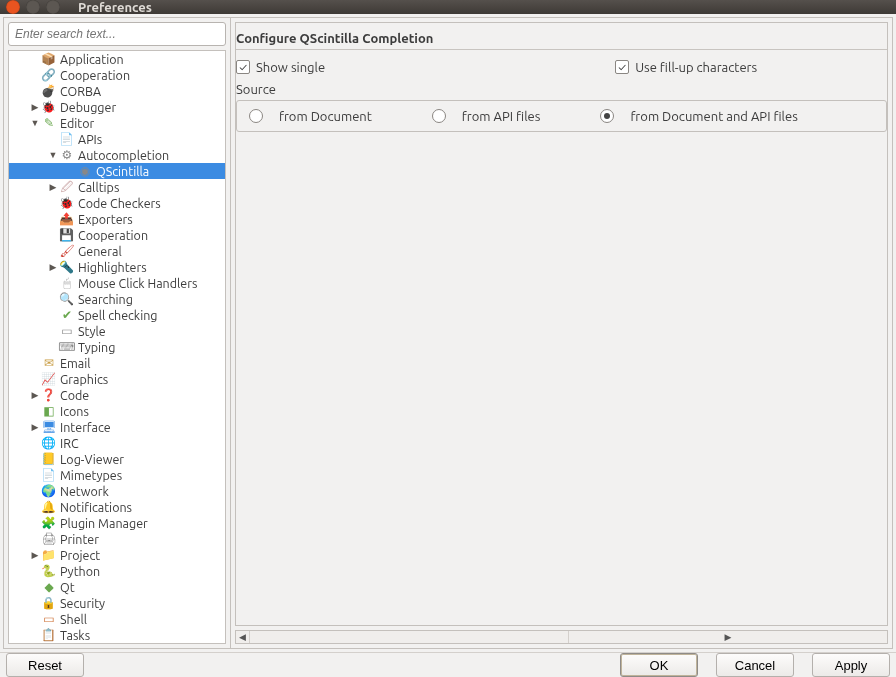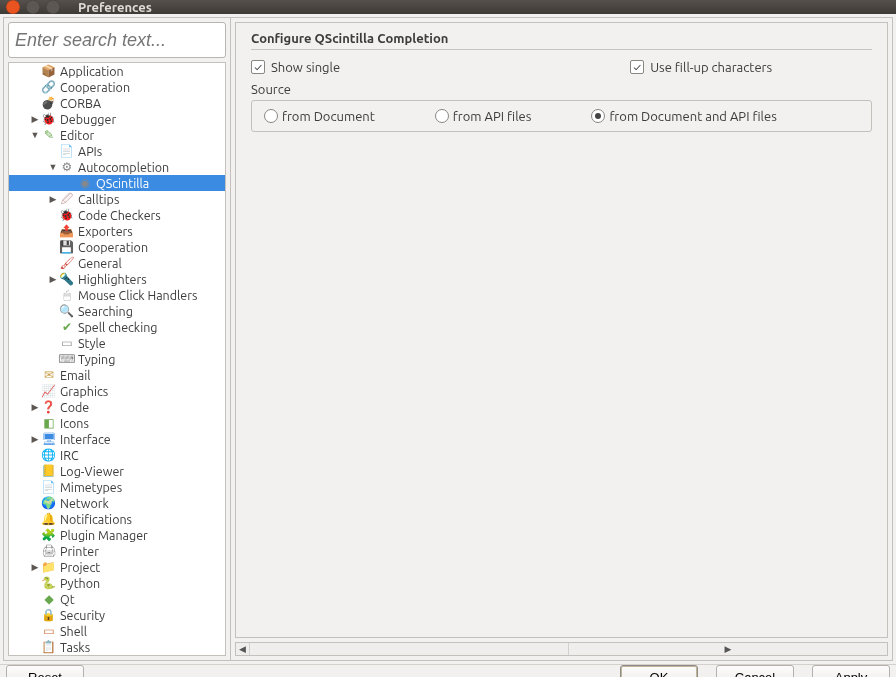--- a/index.html
+++ b/index.html
@@ -46,28 +46,28 @@
   }
 
   
   .left {
     width: 226px;
     display: flex; flex-direction: column;
     border-right: none;
   }
   .search {
     margin: 4px;
-    height: 36px;
+    height: 24px;
     background: #fff;
     border: 1px solid #b8b4b0;
     border-radius: 3px;
     padding: 0 6px;
     font-style: italic;
     color: #999;
-    font-size: 18px;
+    font-size: 12px;
   }
   .tree-wrap {
     flex: 1;
     margin: 0 4px 4px 4px;
     border: 1px solid #c4c0bc;
     background: #fff;
     overflow: auto;
   }
   .tree { list-style: none; margin: 0; padding: 0; }
   .tree li { list-style: none; }
@@ -100,21 +100,21 @@
   .right {
     flex: 1;
     display: flex; flex-direction: column;
     border-left: 1px solid #c4c0bc;
   }
   .configpane {
     flex: 1;
     margin: 4px;
     border: 1px solid #c4c0bc;
     background: #f2f1f0;
-    padding: 8px 15px;
+    padding: 8px 0;
     overflow: auto;
   }
   .pane-title {
     font-weight: bold;
     font-size: 13px;
     padding-bottom: 4px;
     border-bottom: 1px solid #c8c4c0;
     margin-bottom: 10px;
   }
   .check-row {
@@ -131,21 +131,21 @@
   }
   .src-label { margin: 6px 0 4px 0; }
   .radiogroup {
     border: 1px solid #c4c0bc;
     border-radius: 3px;
     padding: 8px 12px;
     display: flex;
     gap: 60px;
     align-items: center;
   }
-  .rad { display: flex; align-items: center; gap: 4px; }
+  .rad { display: flex; align-items: center; gap: 16px; }
   .radio {
     width: 14px; height: 14px;
     border: 1px solid #8a8682;
     border-radius: 50%;
     background: #fff;
     display: inline-flex; align-items: center; justify-content: center;
   }
   .radio.checked::after {
     content: ""; width: 6px; height: 6px; border-radius: 50%; background: #444;
   }

